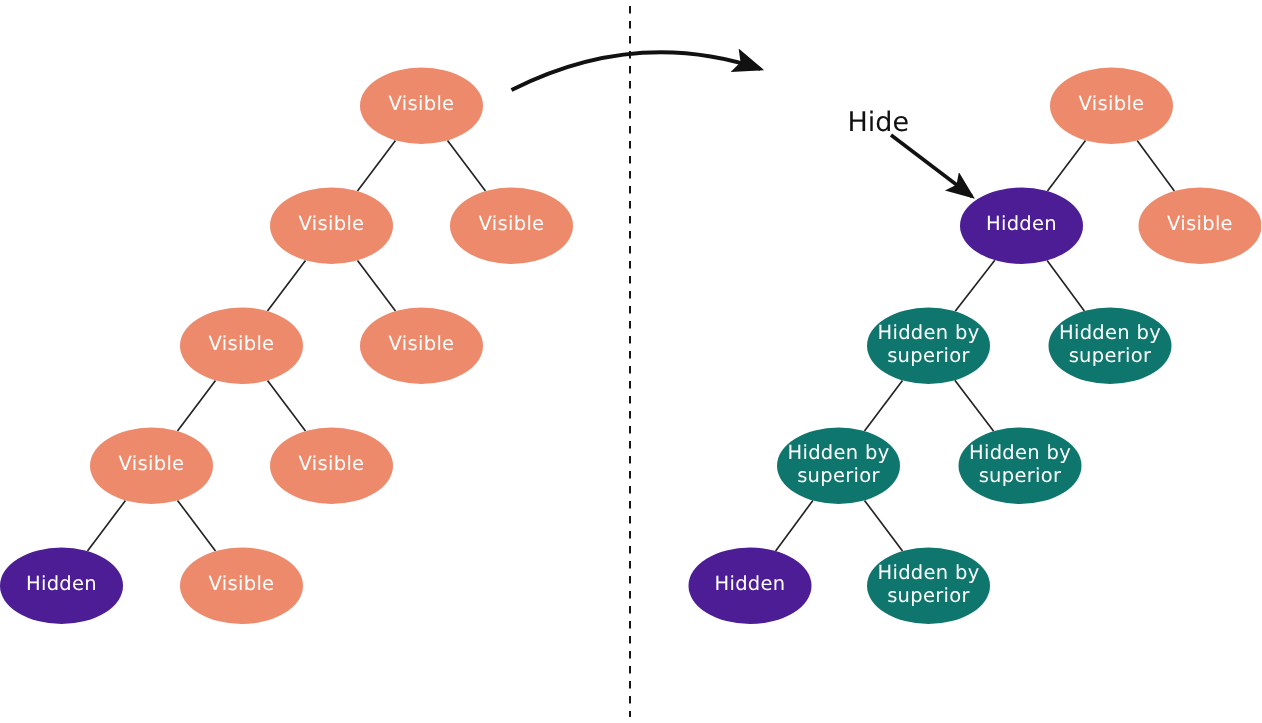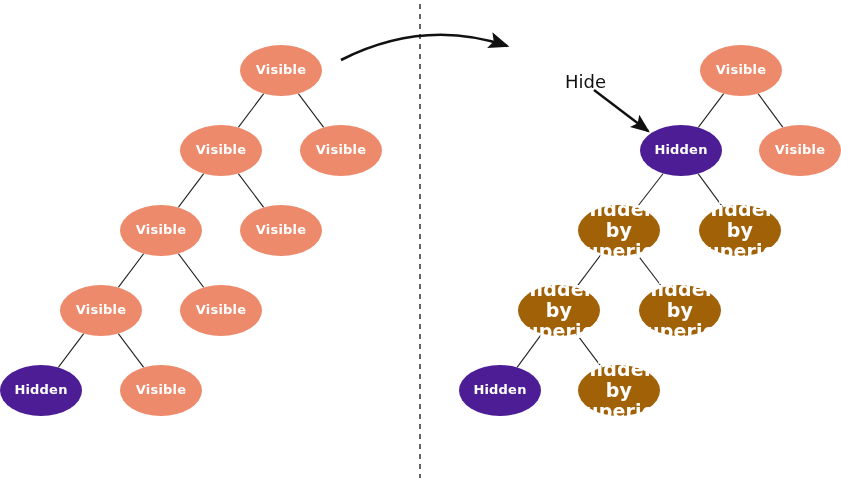--- a/index.html
+++ b/index.html
@@ -26,28 +26,28 @@
   }
   .node {
     position: absolute;
     display: flex;
     align-items: center;
     justify-content: center;
     border-radius: 50%;
     box-sizing: border-box;
     text-align: center;
     color: #ffffff;
-    font-weight: bold;
+    font-weight: normal;
     line-height: 1.12;
     letter-spacing: 0.2px;
     -webkit-font-smoothing: antialiased;
   }
   .node.visible   { background: #ED8A6C; font-size: 13px; }
   .node.hidden    { background: #4c1d95; font-size: 13px; }
-  .node.inherited { background: #a16207; font-size: 19px; }
+  .node.inherited { background: #0f766e; font-size: 13px; }
   .node .label { display: block; padding: 0 4px; }
   .annotation {
     position: absolute;
     color: #111111;
     font-size: 18px;
     white-space: nowrap;
   }
 </style>
 </head>
 <body>

